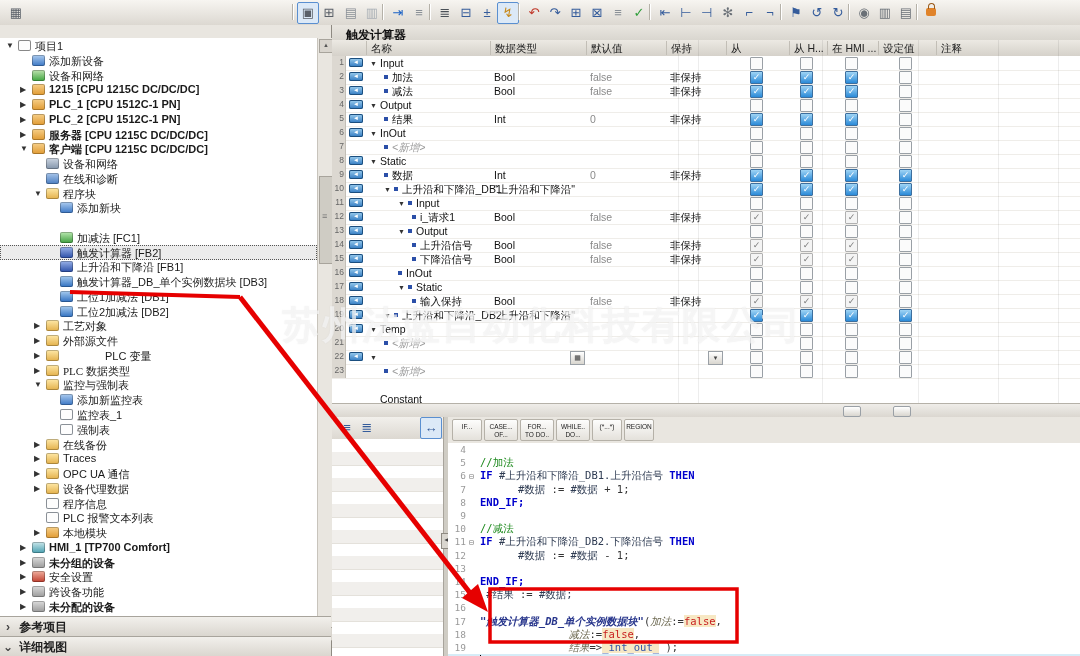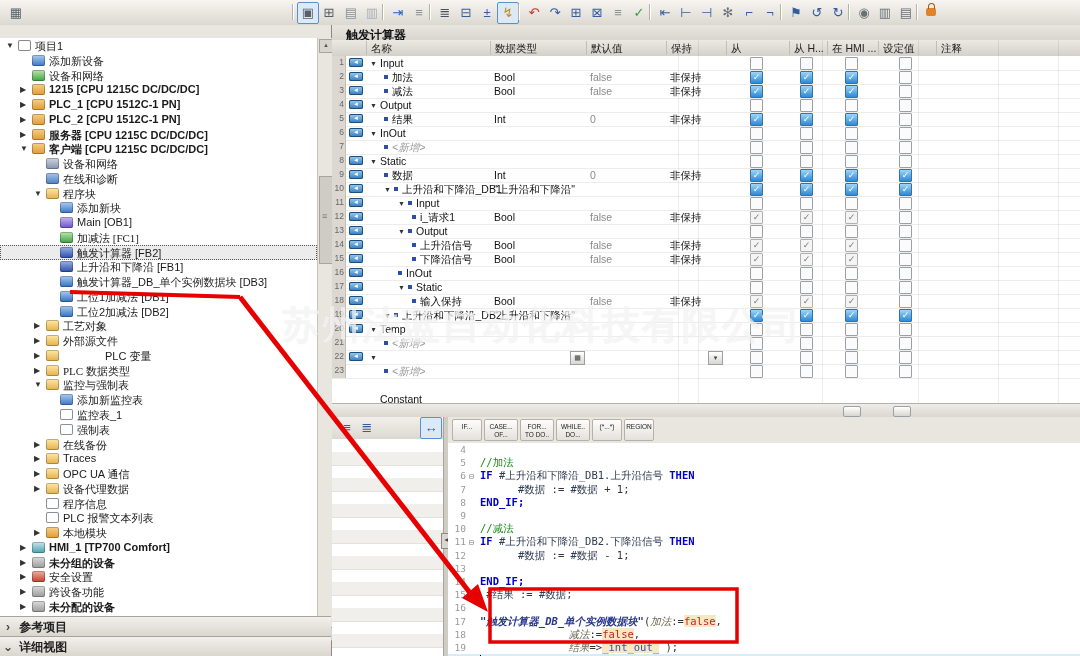--- a/index.html
+++ b/index.html
@@ -218,27 +218,23 @@
       </div>
       <div class="trow" style="top: 147.6px;">
         <div class="arr" style="left: 34px;">▼</div>
         <div class="ti ic-fold" style="left: 46px;"></div>
         <div class="lab" style="left: 63px;">程序块</div>
       </div>
       <div class="trow" style="top: 162.36px;">
         <div class="ti ic-add" style="left: 60px;"></div>
         <div class="lab" style="left: 77px;">添加新块</div>
       </div>
-      <div class="trow" style="top: 177.12px;">
-        <div class="ti ic-ob" style="left: 60px;"></div>
-        <div class="lab" style="left: 77px;">Main [OB1]</div>
-      </div>
       <div class="trow" style="top: 191.88px;">
         <div class="ti ic-fc" style="left: 60px;"></div>
-        <div class="lab" style="left: 77px; font-family: Liberation Serif, serif;">加减法 [FC1]</div>
+        <div class="lab" style="left: 77px;">加减法 [FC1]</div>
       </div>
       <div class="trow sel" style="top: 206.64px;">
         <div class="ti ic-fb" style="left: 60px;"></div>
         <div class="lab" style="left: 77px;">触发计算器 [FB2]</div>
       </div>
       <div class="trow" style="top: 221.4px;">
         <div class="ti ic-fb" style="left: 60px;"></div>
         <div class="lab" style="left: 77px;">上升沿和下降沿 [FB1]</div>
       </div>
       <div class="trow" style="top: 236.16px;">

